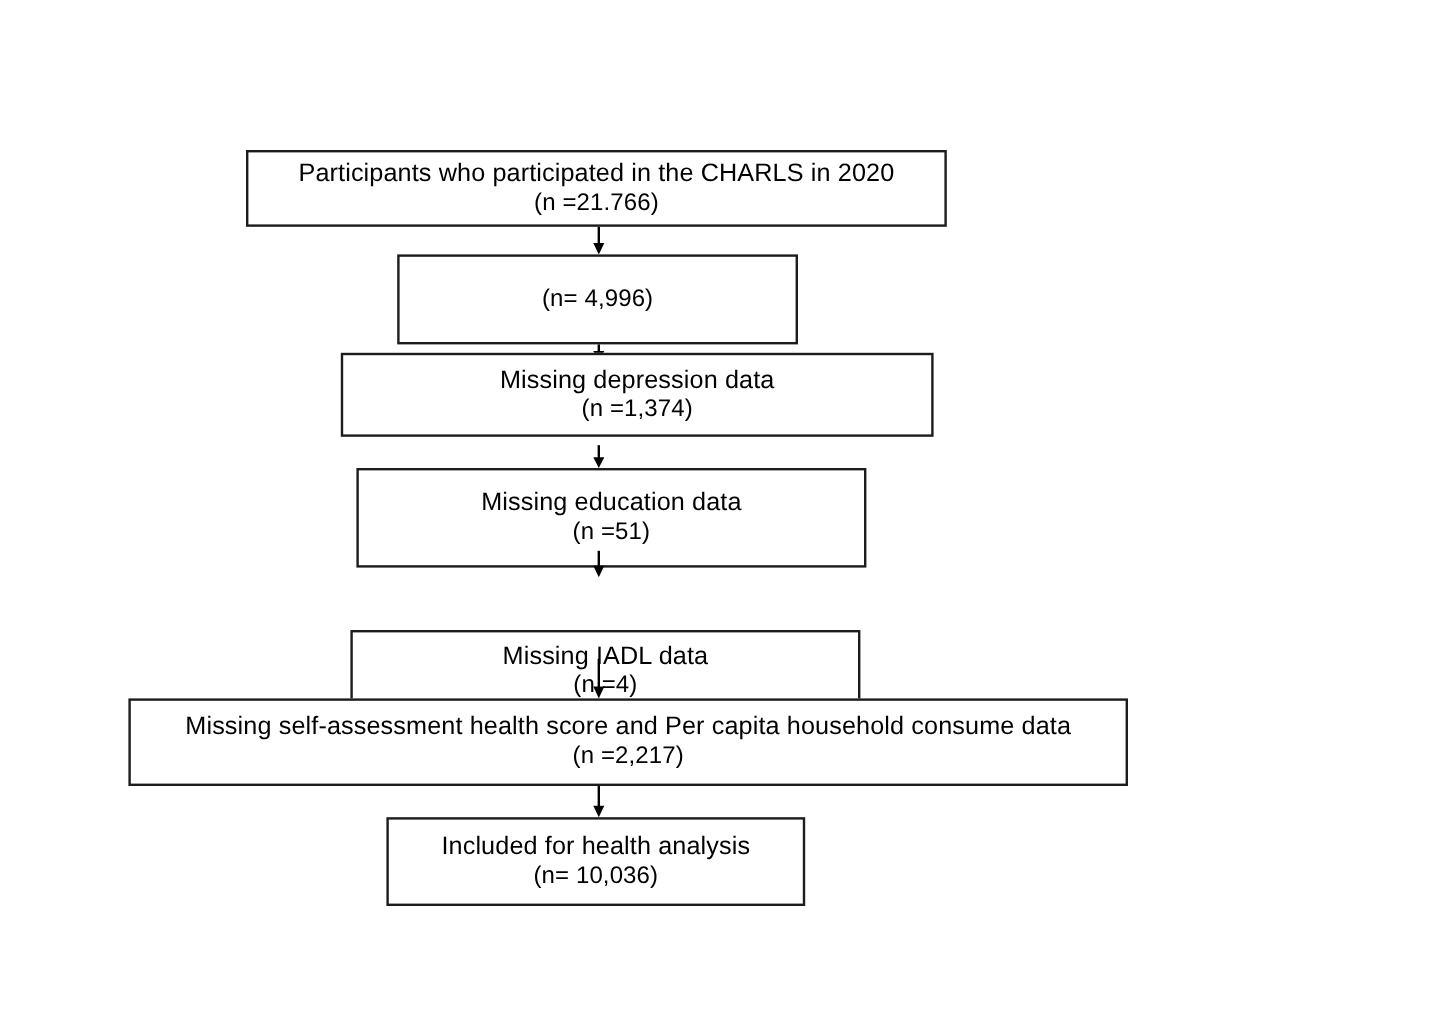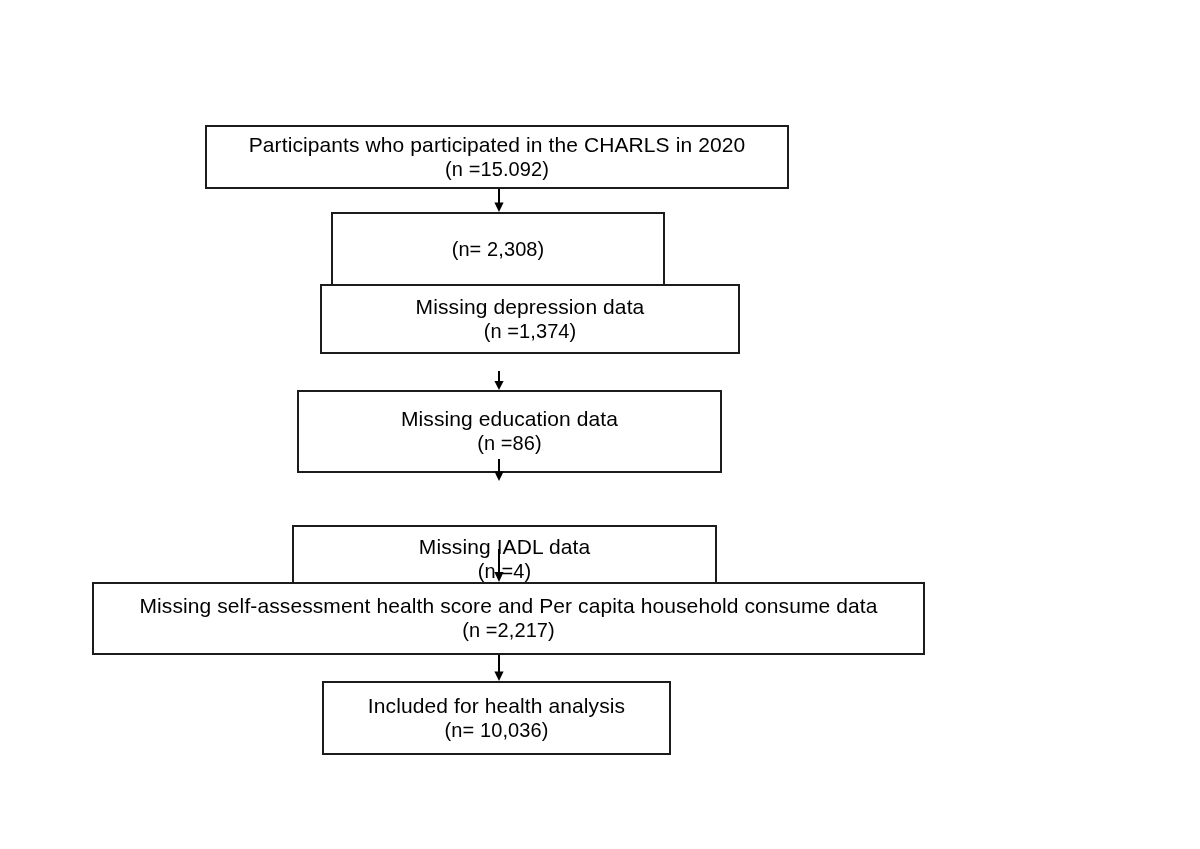--- a/index.html
+++ b/index.html
@@ -61,56 +61,56 @@
     overflow: visible;
   }
 </style>
 </head>
 <body>
 
 <div id="flowchart">
 
   <div class="node" style="left:205px; top:125px; width:584px; height:64px;">
     <div class="node-line1">Participants who participated in the CHARLS in 2020</div>
-    <div class="node-line2">(n =15.092)</div>
+    <div class="node-line2">(n =21.766)</div>
   </div>
 
   <div class="connector" style="left:492px; top:189px; height:23px;">
     <svg width="14" height="23" viewBox="0 0 14 23" aria-hidden="true">
       <line x1="7" y1="0" x2="7" y2="16" stroke="#000000" stroke-width="2"></line>
       <polygon points="7,23 2.4,13.5 11.6,13.5" fill="#000000"></polygon>
     </svg>
   </div>
 
   <div class="node" style="left:331px; top:212px; width:334px; height:75px;">
-    <div class="node-line2">(n= 2,308)</div>
+    <div class="node-line2">(n= 4,996)</div>
   </div>
 
   <div class="connector" style="left:492px; top:287px; height:14px;">
     <svg width="14" height="14" viewBox="0 0 14 14" aria-hidden="true">
       <line x1="7" y1="0" x2="7" y2="8" stroke="#000000" stroke-width="2"></line>
       <polygon points="7,14 2.4,5.5 11.6,5.5" fill="#000000"></polygon>
     </svg>
   </div>
 
-  <div class="node" style="left:284px; top:284px; width:420px; height:70px;margin-left:36px;">
+  <div class="node" style="left:284px; top:294px; width:494px; height:70px;">
     <div class="node-line1">Missing depression data</div>
     <div class="node-line2">(n =1,374)</div>
   </div>
 
   <div class="connector" style="left:492px; top:371px; height:19px;">
     <svg width="14" height="19" viewBox="0 0 14 19" aria-hidden="true">
       <line x1="7" y1="0" x2="7" y2="12" stroke="#000000" stroke-width="2"></line>
       <polygon points="7,19 2.4,10, 11.6,10" fill="#000000"></polygon>
     </svg>
   </div>
 
   <div class="node" style="left:297px; top:390px; width:425px; height:83px;">
     <div class="node-line1">Missing education data</div>
-    <div class="node-line2">(n =86)</div>
+    <div class="node-line2">(n =51)</div>
   </div>
 
   <div class="connector" style="left:492px; top:459px; height:22px;">
     <svg width="14" height="22" viewBox="0 0 14 22" aria-hidden="true">
       <line x1="7" y1="0" x2="7" y2="15" stroke="#000000" stroke-width="2"></line>
       <polygon points="7,22 2.4,12.5 11.6,12.5" fill="#000000"></polygon>
     </svg>
   </div>
 
   <div class="node" style="left:292px; top:481px; width:425px; height:68px;margin-top:44px;">
@@ -118,21 +118,21 @@
     <div class="node-line2">(n =4)</div>
   </div>
 
   <div class="connector" style="left:492px; top:549px; height:33px;">
     <svg width="14" height="33" viewBox="0 0 14 33" aria-hidden="true">
       <line x1="7" y1="0" x2="7" y2="25" stroke="#000000" stroke-width="2"></line>
       <polygon points="7,33 2.4,23 11.6,23" fill="#000000"></polygon>
     </svg>
   </div>
 
-  <div class="node wide" style="left:92px; top:582px; width:833px; height:73px;">
+  <div class="node wide" style="left:107px; top:582px; width:833px; height:73px;">
     <div class="node-line1">Missing self-assessment health score and Per capita household consume data</div>
     <div class="node-line2">(n =2,217)</div>
   </div>
 
   <div class="connector" style="left:492px; top:655px; height:26px;">
     <svg width="14" height="26" viewBox="0 0 14 26" aria-hidden="true">
       <line x1="7" y1="0" x2="7" y2="18" stroke="#000000" stroke-width="2"></line>
       <polygon points="7,26 2.4,16.5 11.6,16.5" fill="#000000"></polygon>
     </svg>
   </div>

